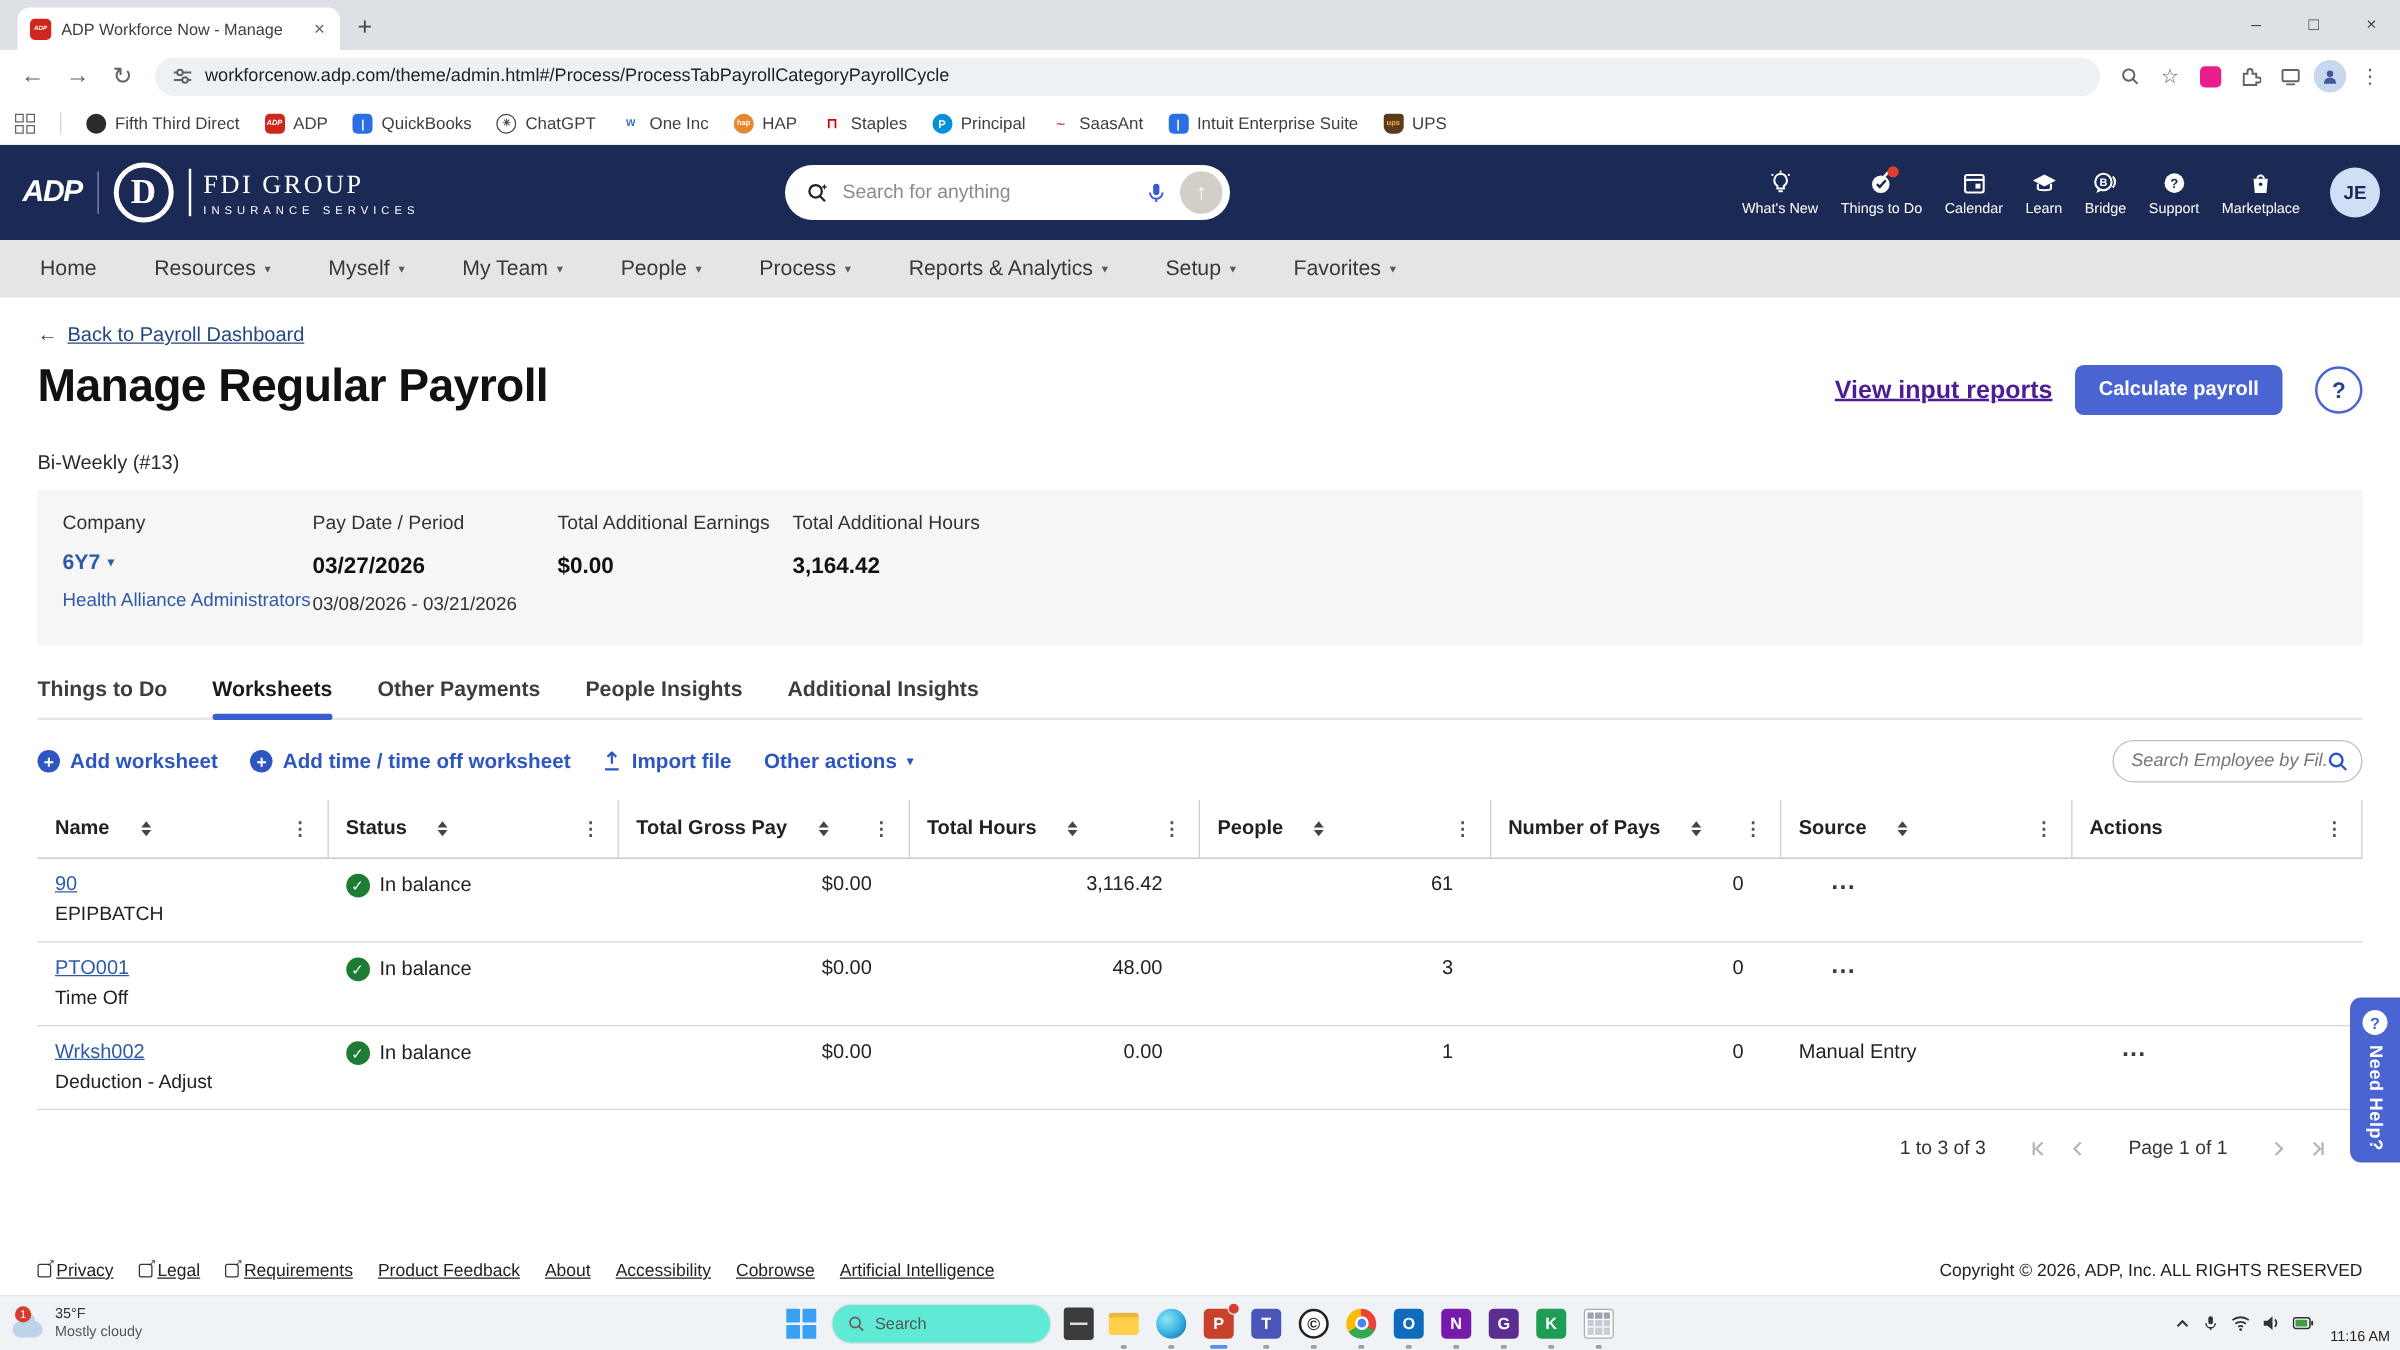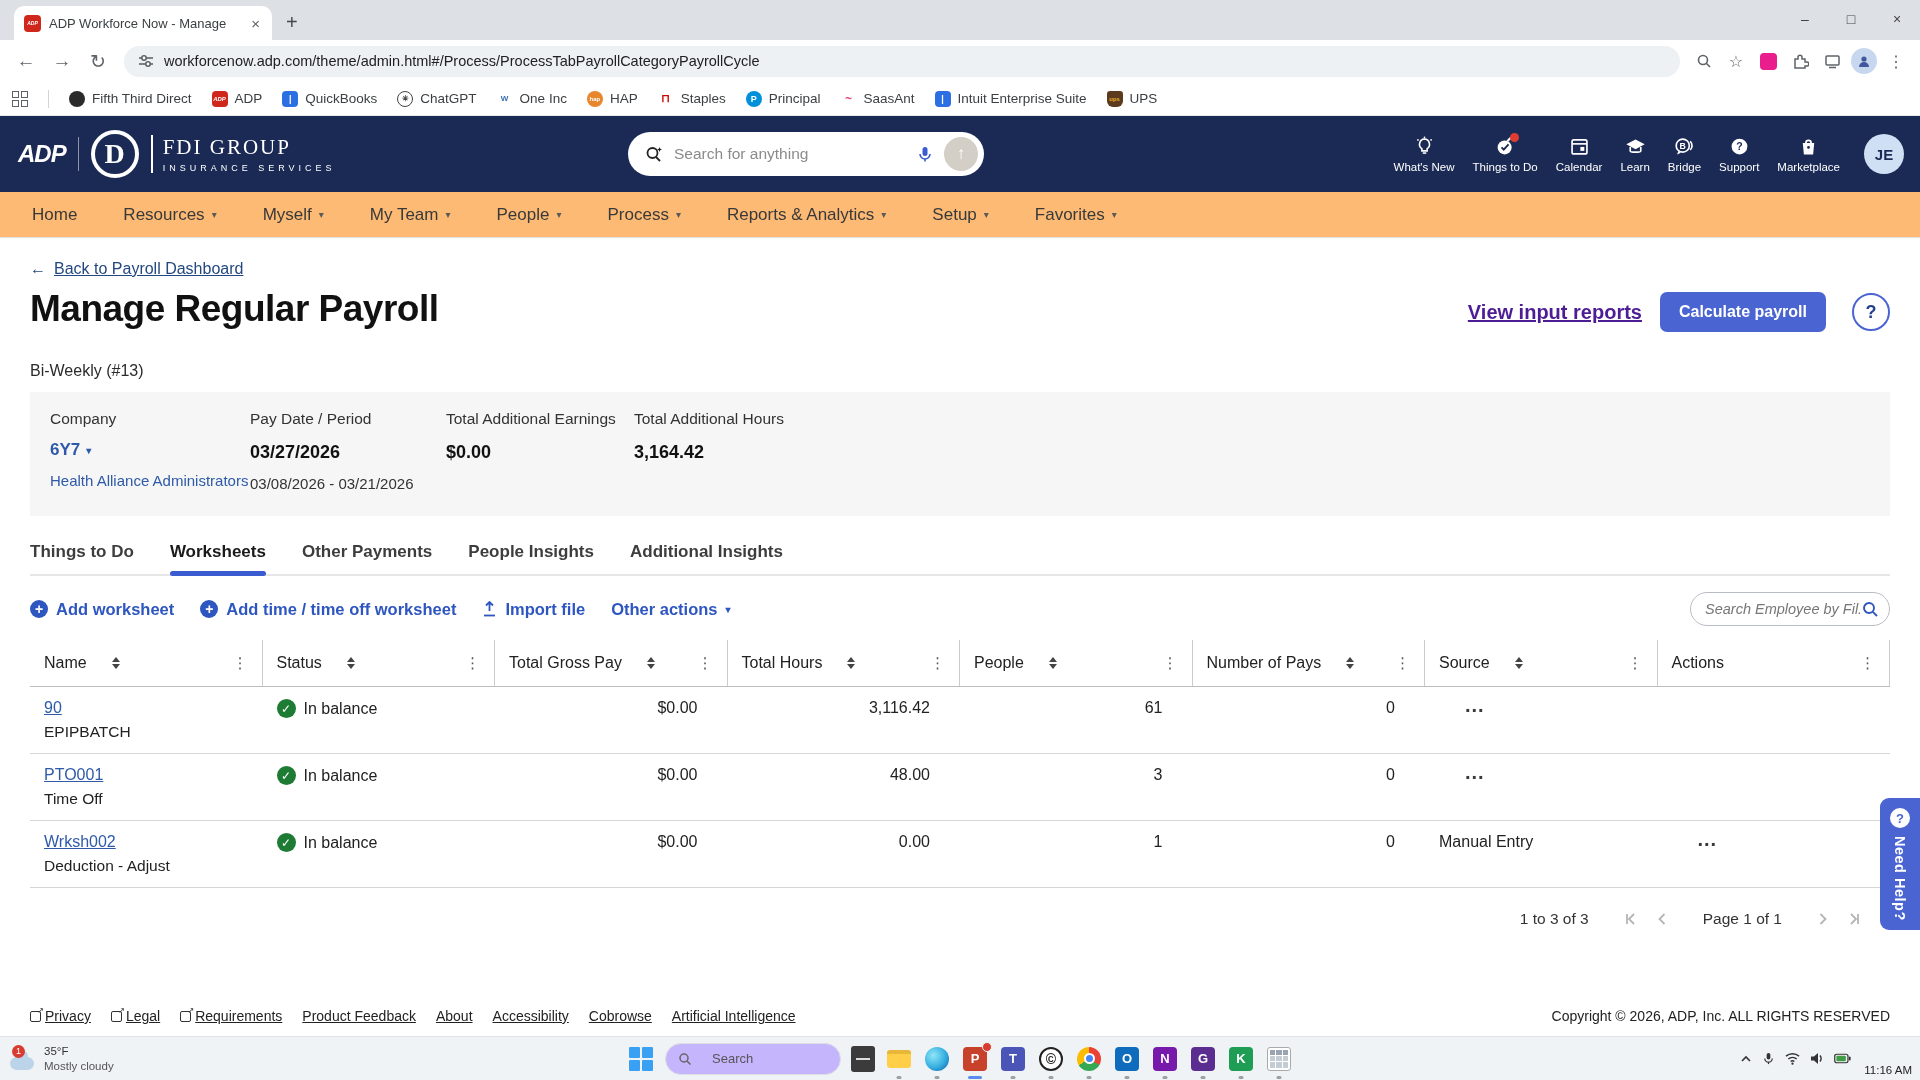--- a/index.html
+++ b/index.html
@@ -46,21 +46,21 @@
   .hsearch-text { flex:1; border:none; outline:none; font-size:15.5px; color:#333; font-family:inherit; }
   .hsearch-text::placeholder { color:#8b8b8b; }
   .hsearch-go { width:34px; height:34px; border-radius:50%; background:#d3cec6; color:#fff; display:flex; align-items:center; justify-content:center; font-size:17px; }
   .hicons { position:absolute; right:16px; display:flex; align-items:center; gap:18px; }
   .hicon { display:flex; flex-direction:column; align-items:center; gap:4px; width:max-content; position:relative; }
   .hicon .lbl { font-size:11.5px; }
   .badge-dot { position:absolute; top:-3px; right:50%; margin-right:-14px; width:9px; height:9px; background:#e03c31; border-radius:50%; }
   .avatar-je { width:40px; height:40px; border-radius:50%; background:#cfe0f5; color:#1b2a55; font-weight:bold; font-size:15px; display:flex; align-items:center; justify-content:center; margin-left:6px; }
 
   
-  .mainnav { height:46px; background:#fdba74; border-bottom:1px solid #e2e2e2; display:flex; align-items:center; padding-left:32px; gap:46px; }
+  .mainnav { height:46px; background:#e5e5e5; border-bottom:1px solid #e2e2e2; display:flex; align-items:center; padding-left:32px; gap:46px; }
   .navitem { font-size:17px; color:#393939; display:flex; align-items:center; gap:7px; }
   .caret { font-size:10px; color:#5a5a5a; }
 
   
   .main { flex:1; position:relative; background:#fff; padding:0 30px; overflow:hidden; }
   .backrow { margin-top:22px; display:flex; align-items:center; gap:8px; font-size:16px; color:#23487f; }
   .backrow a { color:#23487f; text-decoration:underline; font-weight:500; }
   .titlerow { display:flex; align-items:flex-start; justify-content:space-between; margin-top:10px; }
   .pagetitle { font-size:37px; font-weight:800; color:#111; letter-spacing:-.5px; }
   .titleactions { display:flex; align-items:center; gap:18px; margin-top:4px; }
@@ -85,21 +85,21 @@
   .wtool { display:flex; align-items:center; gap:8px; color:#2e56c0; font-size:16.5px; font-weight:600; }
   .pluscirc { width:18px; height:18px; border-radius:50%; background:#2e56c0; color:#fff; font-size:14px; display:flex; align-items:center; justify-content:center; line-height:1; }
   .empsearch { margin-left:auto; width:200px; height:34px; border:1px solid #b9bdc4; border-radius:17px; display:flex; align-items:center; padding:0 10px 0 14px; }
   .empsearch input { flex:1; border:none; outline:none; font-style:italic; font-size:14.5px; color:#555; font-family:inherit; width:100%; }
   .empsearch input::placeholder { color:#777; }
 
   
   .grid { margin-top:14px; }
   .trow { display:grid; grid-template-columns:repeat(8,1fr); }
   .thead { border-bottom:1px solid #bdbdbd; }
-  .th { display:flex; align-items:center; height:46px; padding:0 8px 0 14px; border-right:1px solid #ccc; font-size:16px; font-weight:normal; color:#222; gap:25px; }
+  .th { display:flex; align-items:center; height:46px; padding:0 8px 0 14px; border-right:1px solid #ccc; font-size:16px; font-weight:bold; color:#222; gap:25px; }
   .th .kebab { margin-left:auto; color:#555; font-size:15px; padding-right:6px; }
   .sort { display:inline-flex; flex-direction:column; gap:2px; }
   .sort i { width:0; height:0; border-left:4.5px solid transparent; border-right:4.5px solid transparent; }
   .sort .up { border-bottom:5px solid #444; }
   .sort .dn { border-top:5px solid #444; }
   .tr { border-bottom:1px solid #d6d6d6; }
   .td { padding:12px 14px; font-size:16px; color:#222; display:flex; flex-direction:column; justify-content:flex-start; min-height:66px; }
   .td.num { align-items:flex-end; padding-right:30px; justify-content:flex-start; }
   .td .wlink { color:#2e5aa8; text-decoration:underline; font-size:16px; width:max-content; }
   .td .wsub { margin-top:6px; color:#222; font-size:15.5px; }
@@ -127,21 +127,21 @@
   .taskbar { height:44px; background:#f0f3f6; border-top:1px solid #e0e3e8; display:flex; align-items:center; position:relative; }
   .weather { display:flex; align-items:center; gap:8px; margin-left:10px; }
   .wcloud { position:relative; width:26px; height:22px; }
   .cloudshape { position:absolute; bottom:0; width:24px; height:13px; background:#bcd4ea; border-radius:8px; }
   .cloudshape::before { content:""; position:absolute; top:-7px; left:5px; width:13px; height:13px; background:#bcd4ea; border-radius:50%; }
   .wbadge { position:absolute; top:-3px; left:2px; width:13px; height:13px; background:#d83b2f; border-radius:50%; color:#fff; font-size:9px; display:flex; align-items:center; justify-content:center; z-index:2; }
   .wtxt { font-size:11.5px; color:#333; line-height:1.3; }
   .centerbar { position:absolute; left:50%; transform:translateX(-50%); display:flex; align-items:center; gap:10px; }
   .startico { display:grid; grid-template-columns:11px 11px; gap:2px; }
   .startico i { width:11px; height:11px; background:#3aa0f3; border-radius:1px; }
-  .tsearch { width:176px; height:32px; background:#c4b5fd; border:1px solid #dcdfe4; border-radius:16px; display:flex; align-items:center; gap:20px; padding:0 12px; font-size:13px; color:#555; }
+  .tsearch { width:176px; height:32px; background:#5eead4; border:1px solid #dcdfe4; border-radius:16px; display:flex; align-items:center; gap:8px; padding:0 12px; font-size:13px; color:#555; }
   .appico { width:28px; height:28px; border-radius:6px; position:relative; display:flex; align-items:center; justify-content:center; }
   .appdot { position:absolute; bottom:-6px; left:50%; transform:translateX(-50%); width:5px; height:3px; border-radius:2px; background:#9aa0a6; }
   .appdot.active { width:14px; background:#5b8def; }
   .appbadge { position:absolute; top:-3px; right:-3px; width:10px; height:10px; background:#d83b2f; border-radius:50%; border:1.5px solid #f0f3f6; }
   .tray { position:absolute; right:8px; display:flex; align-items:center; gap:10px; }
   .clock { text-align:right; font-size:11.5px; color:#222; line-height:1.35;margin-top:40px; }
   .trayico { color:#333; display:flex; align-items:center; }
 
   
   .li { color:#fff; font-weight:bold; display:flex; align-items:center; justify-content:center; }

